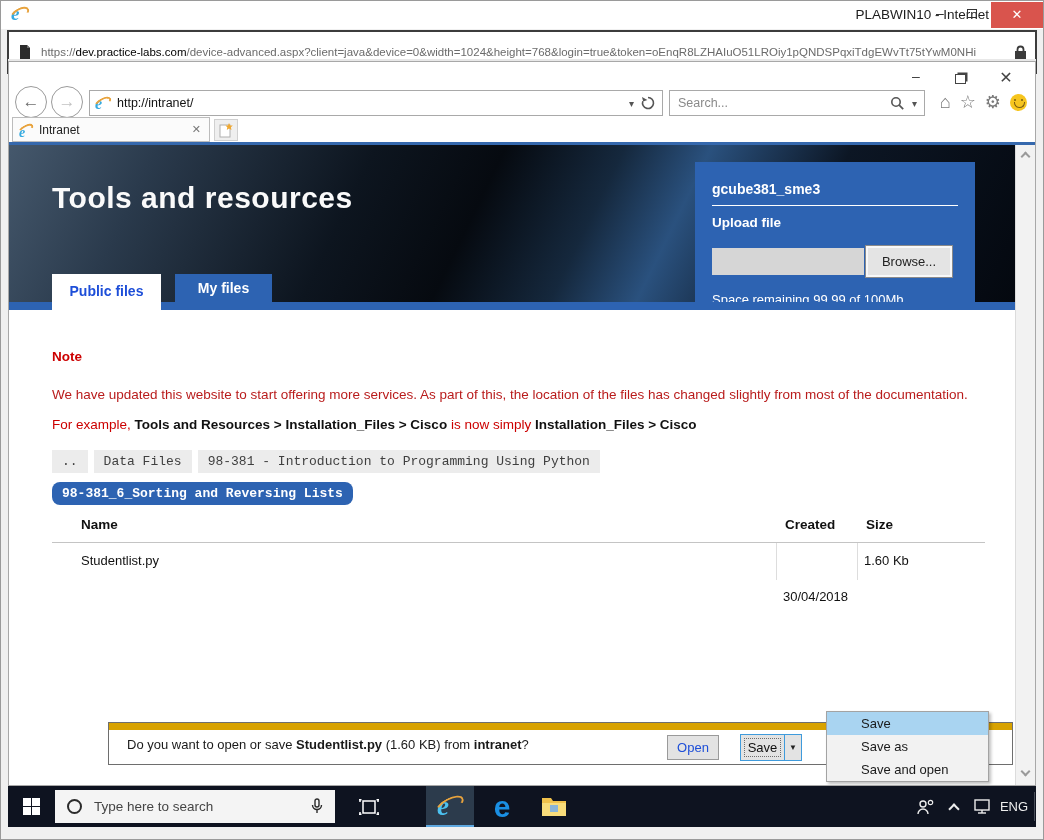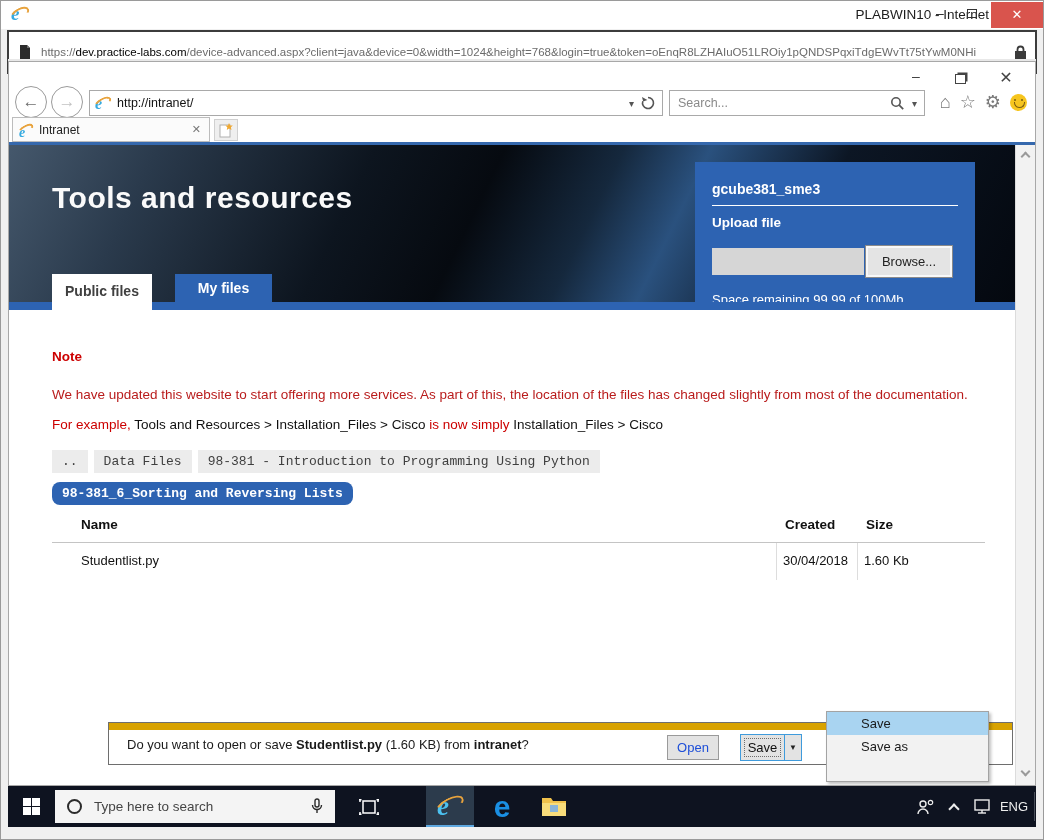--- a/index.html
+++ b/index.html
@@ -68,37 +68,37 @@
   .up-user { font-size:14px; font-weight:bold; }
   .up-rule { border-bottom:1px solid #fff; margin:8px 0 9px 0; }
   .up-head { font-size:13.5px; font-weight:bold; }
   .up-row { margin-top:16px; display:flex; align-items:center; }
   .up-input { width:152px; height:27px; background:#d6d6d6; border:none; }
   .up-browse { height:31px; width:86px; margin-left:2px; background:#e4e4e4; border:2px solid #f8f8f8; box-shadow:0 0 0 1px #8a8a8a; font-size:13px; color:#222; text-align:center; line-height:27px; }
   .up-space { font-size:13px; margin-top:15px; }
 
   .bluebar { position:absolute; top:157px; left:0; right:0; height:8px; background:#2d63b2; z-index:1; }
   .ptab { position:absolute; top:129px; font-size:14px; font-weight:bold; text-align:center; z-index:2; }
-  .ptab-public { left:43px; width:100px; height:43px; background:#fff; color:#404040; padding-top:9px; z-index:3; }
+  .ptab-public { left:43px; width:109px; height:43px; background:#fff; color:#1d4ed8; padding-top:9px; z-index:3; }
   .ptab-my { left:166px; width:97px; height:28px; background:#2d63b2; color:#fff; padding-top:6px; }
 
   .note-head { position:absolute; left:43px; top:204px; color:#cc0000; font-weight:bold; font-size:13.5px; }
   .note-body { position:absolute; left:43px; top:242px; right:30px; color:#b91c1c; font-size:13.5px; }
   .note-ex { position:absolute; left:43px; top:272px; font-size:13.5px; color:#cc0000; }
-  .note-ex .blk { color:#111; font-weight:normal; }
+  .note-ex .blk { color:#111; font-weight:bold; }
 
   .crumbs { position:absolute; left:43px; top:305px; display:flex; gap:6px; font-family:"Liberation Mono", monospace; font-size:13px; }
   .crumb { background:#ececec; color:#3f3f3f; padding:4px 10px; white-space:nowrap; }
   .crumb-active { position:absolute; left:43px; top:337px; background:#2d63b2; color:#fff; font-weight:bold; font-family:"Liberation Mono", monospace; font-size:13px; padding:4px 10px;border-radius:8px; }
 
   .th { position:absolute; font-size:13.5px; font-weight:bold; color:#111; top:372px; }
   .th-name { left:72px; } .th-created { left:776px; } .th-size { left:857px; }
   .t-line { position:absolute; left:43px; right:30px; top:397px; height:1px; background:#c4c4c4; }
   .td { position:absolute; font-size:13px; color:#111; top:408px; }
-  .td-name { left:72px; } .td-created { left:774px; } .td-size { left:855px; }
+  .td-name { left:72px; } .td-created { left:774px;margin-top:36px; } .td-size { left:855px; }
   .t-v1 { position:absolute; left:767px; top:398px; width:1px; height:37px; background:#ddd; }
   .t-v2 { position:absolute; left:848px; top:398px; width:1px; height:37px; background:#ddd; }
 
   
   .dlbar { position:absolute; left:99px; top:577px; width:905px; height:43px; background:#fff; border:1px solid #6e6e6e; z-index:5; }
   .dl-stripe { height:7px; background:#d8a200; }
   .dl-text { position:absolute; left:18px; top:14px; font-size:13px; color:#1a1a1a; }
   .dl-text b { font-weight:bold; }
   .btn-open { position:absolute; right:293px; bottom:4px; width:52px; height:25px; background:#e3e3e3; border:1px solid #9a9a9a; font-size:13px; color:#1d4ed8; text-align:center; line-height:23px; }
   .save-split { position:absolute; right:210px; bottom:3px; width:62px; height:27px; border:1px solid #3f9bdc; display:flex; background:#e3e3e3; }
@@ -269,20 +269,21 @@
           <div class="btn-open">Open</div>
           <div class="save-split">
             <div class="save-main">Save</div>
             <div class="save-arrow">▼</div>
           </div>
         </div>
 
         <div class="dlmenu">
           <div class="dlmenu-item hl">Save</div>
           <div class="dlmenu-item">Save as</div>
+          <div class="dlmenu-item">Save and open</div>
         </div>
 
       </div>
 
       <div class="scrollbar">
         <span class="chev up sb-up"></span>
         <span class="chev down sb-down"></span>
       </div>
     </div>
 

